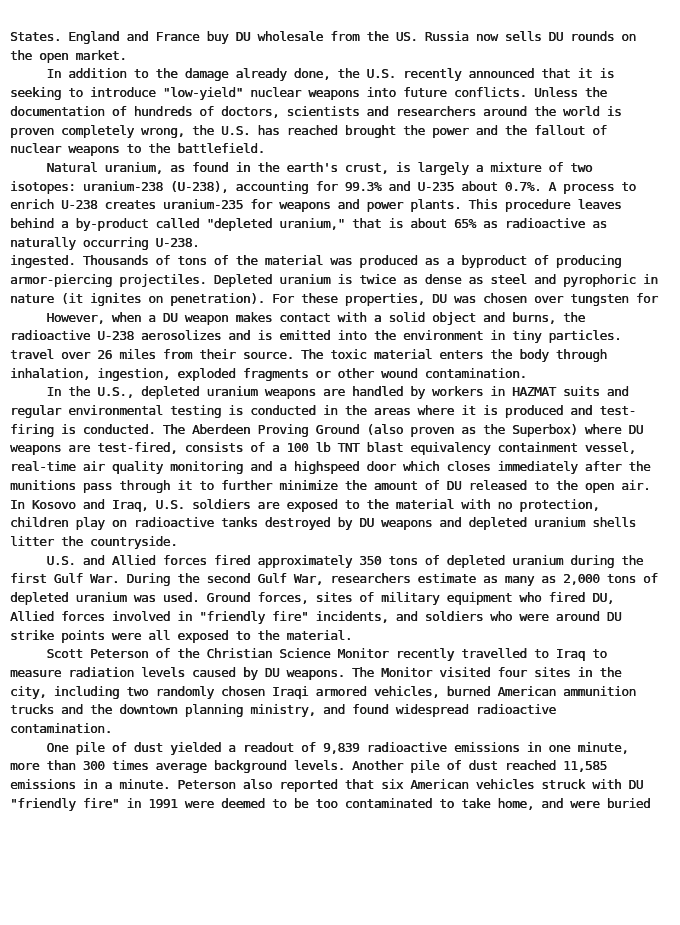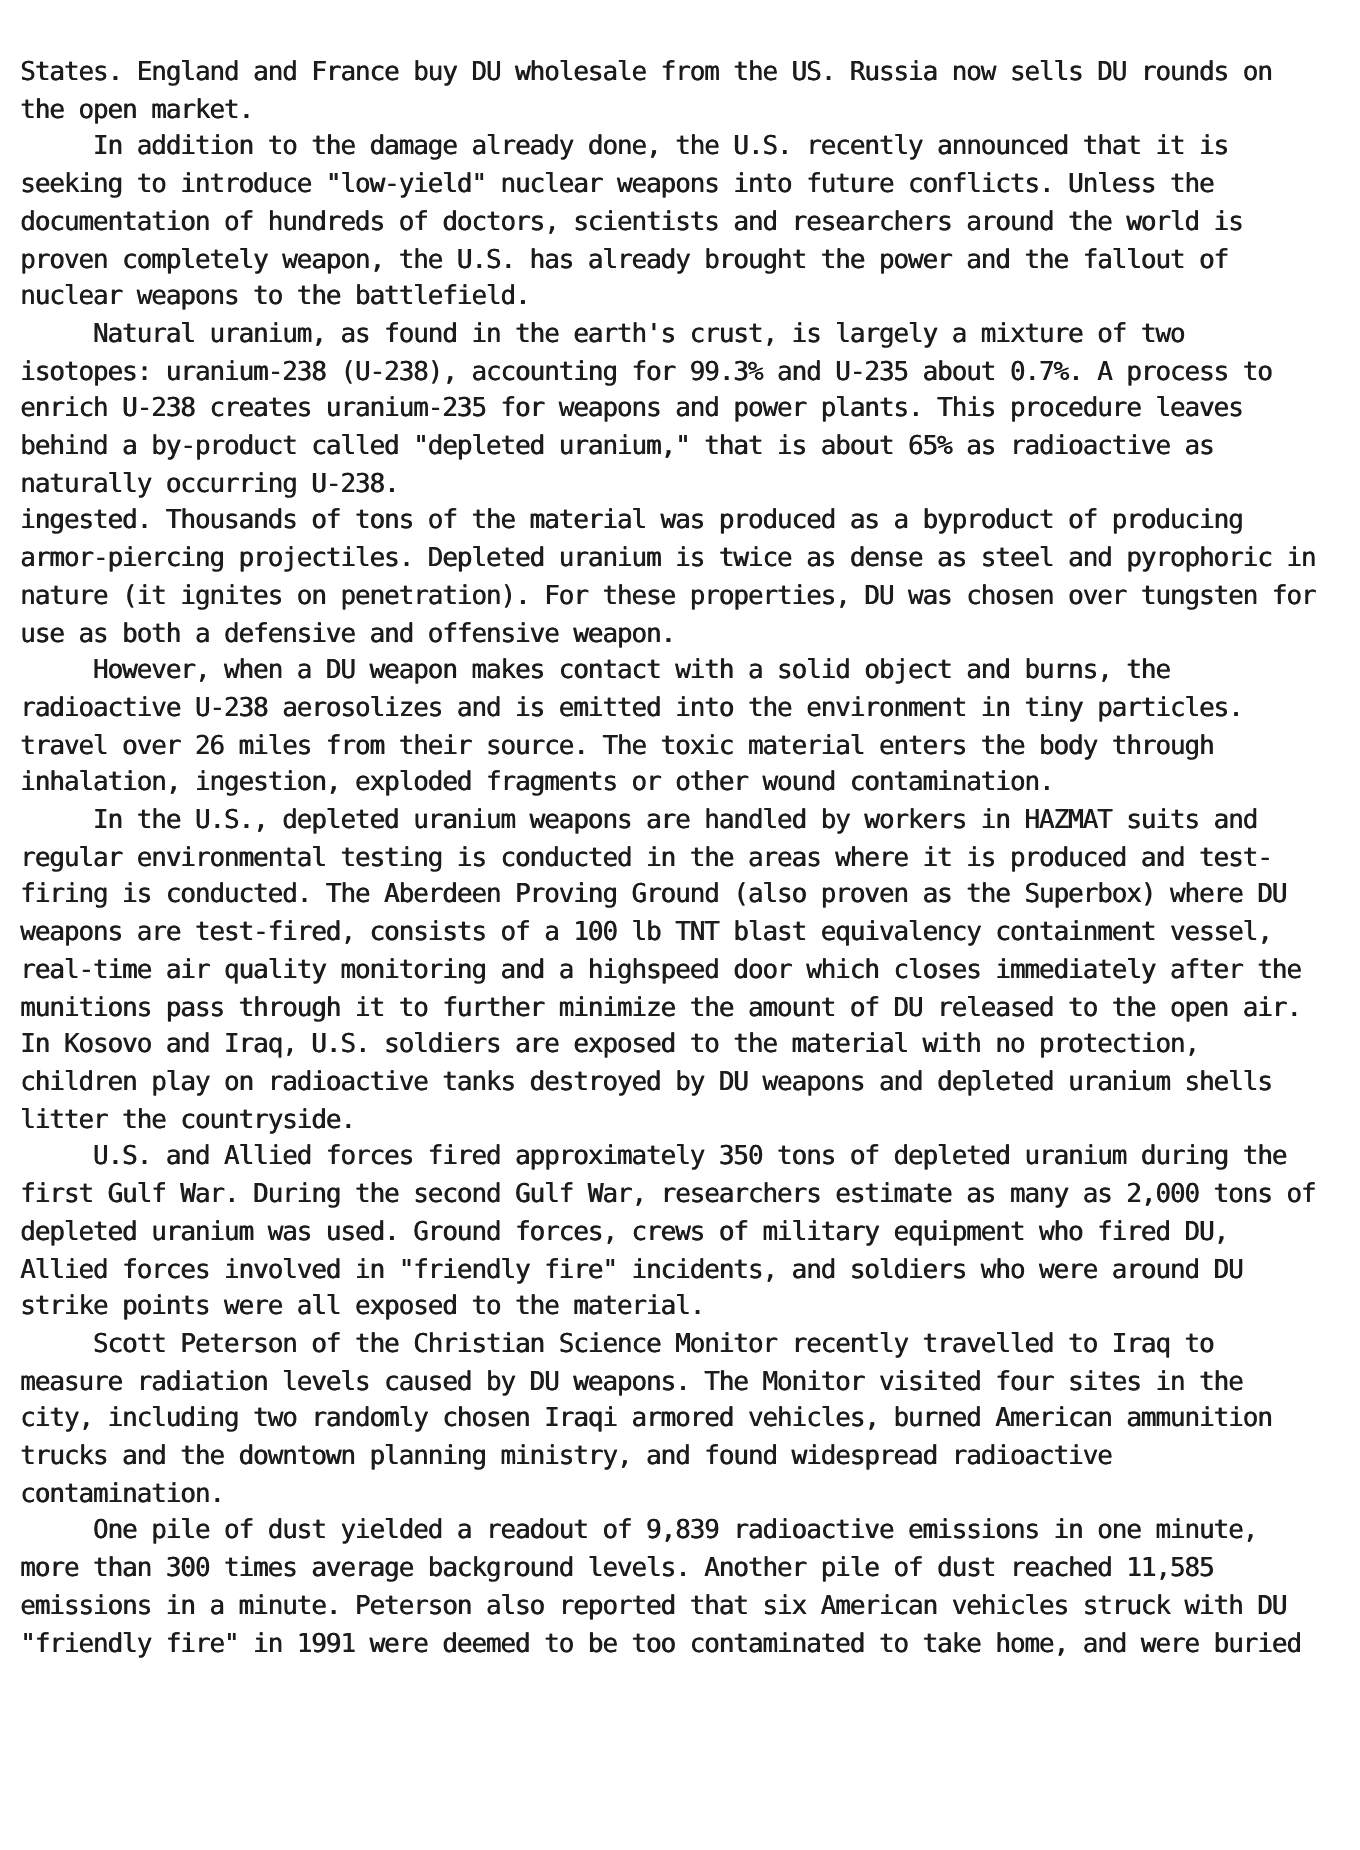--- a/index.html
+++ b/index.html
@@ -33,47 +33,46 @@
 </head>
 <body>
 
 <div class="scan-page">
   <div class="text-block">
       <div class="line">States. England and France buy DU wholesale from the US. Russia now sells DU rounds on</div>
       <div class="line">the open market.</div>
       <div class="line">     In addition to the damage already done, the U.S. recently announced that it is</div>
       <div class="line">seeking to introduce "low-yield" nuclear weapons into future conflicts. Unless the</div>
       <div class="line">documentation of hundreds of doctors, scientists and researchers around the world is</div>
-      <div class="line">proven completely weapon, the U.S. has already brought the power and the fallout of</div>
+      <div class="line">proven completely wrong, the U.S. has reached brought the power and the fallout of</div>
       <div class="line">nuclear weapons to the battlefield.</div>
       <div class="line">     Natural uranium, as found in the earth's crust, is largely a mixture of two</div>
       <div class="line">isotopes: uranium-238 (U-238), accounting for 99.3% and U-235 about 0.7%. A process to</div>
       <div class="line">enrich U-238 creates uranium-235 for weapons and power plants. This procedure leaves</div>
       <div class="line">behind a by-product called "depleted uranium," that is about 65% as radioactive as</div>
       <div class="line">naturally occurring U-238.</div>
       <div class="line">ingested. Thousands of tons of the material was produced as a byproduct of producing</div>
       <div class="line">armor-piercing projectiles. Depleted uranium is twice as dense as steel and pyrophoric in</div>
       <div class="line">nature (it ignites on penetration). For these properties, DU was chosen over tungsten for</div>
-      <div class="line">use as both a defensive and offensive weapon.</div>
       <div class="line">     However, when a DU weapon makes contact with a solid object and burns, the</div>
       <div class="line">radioactive U-238 aerosolizes and is emitted into the environment in tiny particles.</div>
       <div class="line">travel over 26 miles from their source. The toxic material enters the body through</div>
       <div class="line">inhalation, ingestion, exploded fragments or other wound contamination.</div>
       <div class="line">     In the U.S., depleted uranium weapons are handled by workers in HAZMAT suits and</div>
       <div class="line">regular environmental testing is conducted in the areas where it is produced and test-</div>
       <div class="line">firing is conducted. The Aberdeen Proving Ground (also proven as the Superbox) where DU</div>
       <div class="line">weapons are test-fired, consists of a 100 lb TNT blast equivalency containment vessel,</div>
       <div class="line">real-time air quality monitoring and a highspeed door which closes immediately after the</div>
       <div class="line">munitions pass through it to further minimize the amount of DU released to the open air.</div>
       <div class="line">In Kosovo and Iraq, U.S. soldiers are exposed to the material with no protection,</div>
       <div class="line">children play on radioactive tanks destroyed by DU weapons and depleted uranium shells</div>
       <div class="line">litter the countryside.</div>
       <div class="line">     U.S. and Allied forces fired approximately 350 tons of depleted uranium during the</div>
       <div class="line">first Gulf War. During the second Gulf War, researchers estimate as many as 2,000 tons of</div>
-      <div class="line">depleted uranium was used. Ground forces, crews of military equipment who fired DU,</div>
+      <div class="line">depleted uranium was used. Ground forces, sites of military equipment who fired DU,</div>
       <div class="line">Allied forces involved in "friendly fire" incidents, and soldiers who were around DU</div>
       <div class="line">strike points were all exposed to the material.</div>
       <div class="line">     Scott Peterson of the Christian Science Monitor recently travelled to Iraq to</div>
       <div class="line">measure radiation levels caused by DU weapons. The Monitor visited four sites in the</div>
       <div class="line">city, including two randomly chosen Iraqi armored vehicles, burned American ammunition</div>
       <div class="line">trucks and the downtown planning ministry, and found widespread radioactive</div>
       <div class="line">contamination.</div>
       <div class="line">     One pile of dust yielded a readout of 9,839 radioactive emissions in one minute,</div>
       <div class="line">more than 300 times average background levels. Another pile of dust reached 11,585</div>
       <div class="line">emissions in a minute. Peterson also reported that six American vehicles struck with DU</div>

